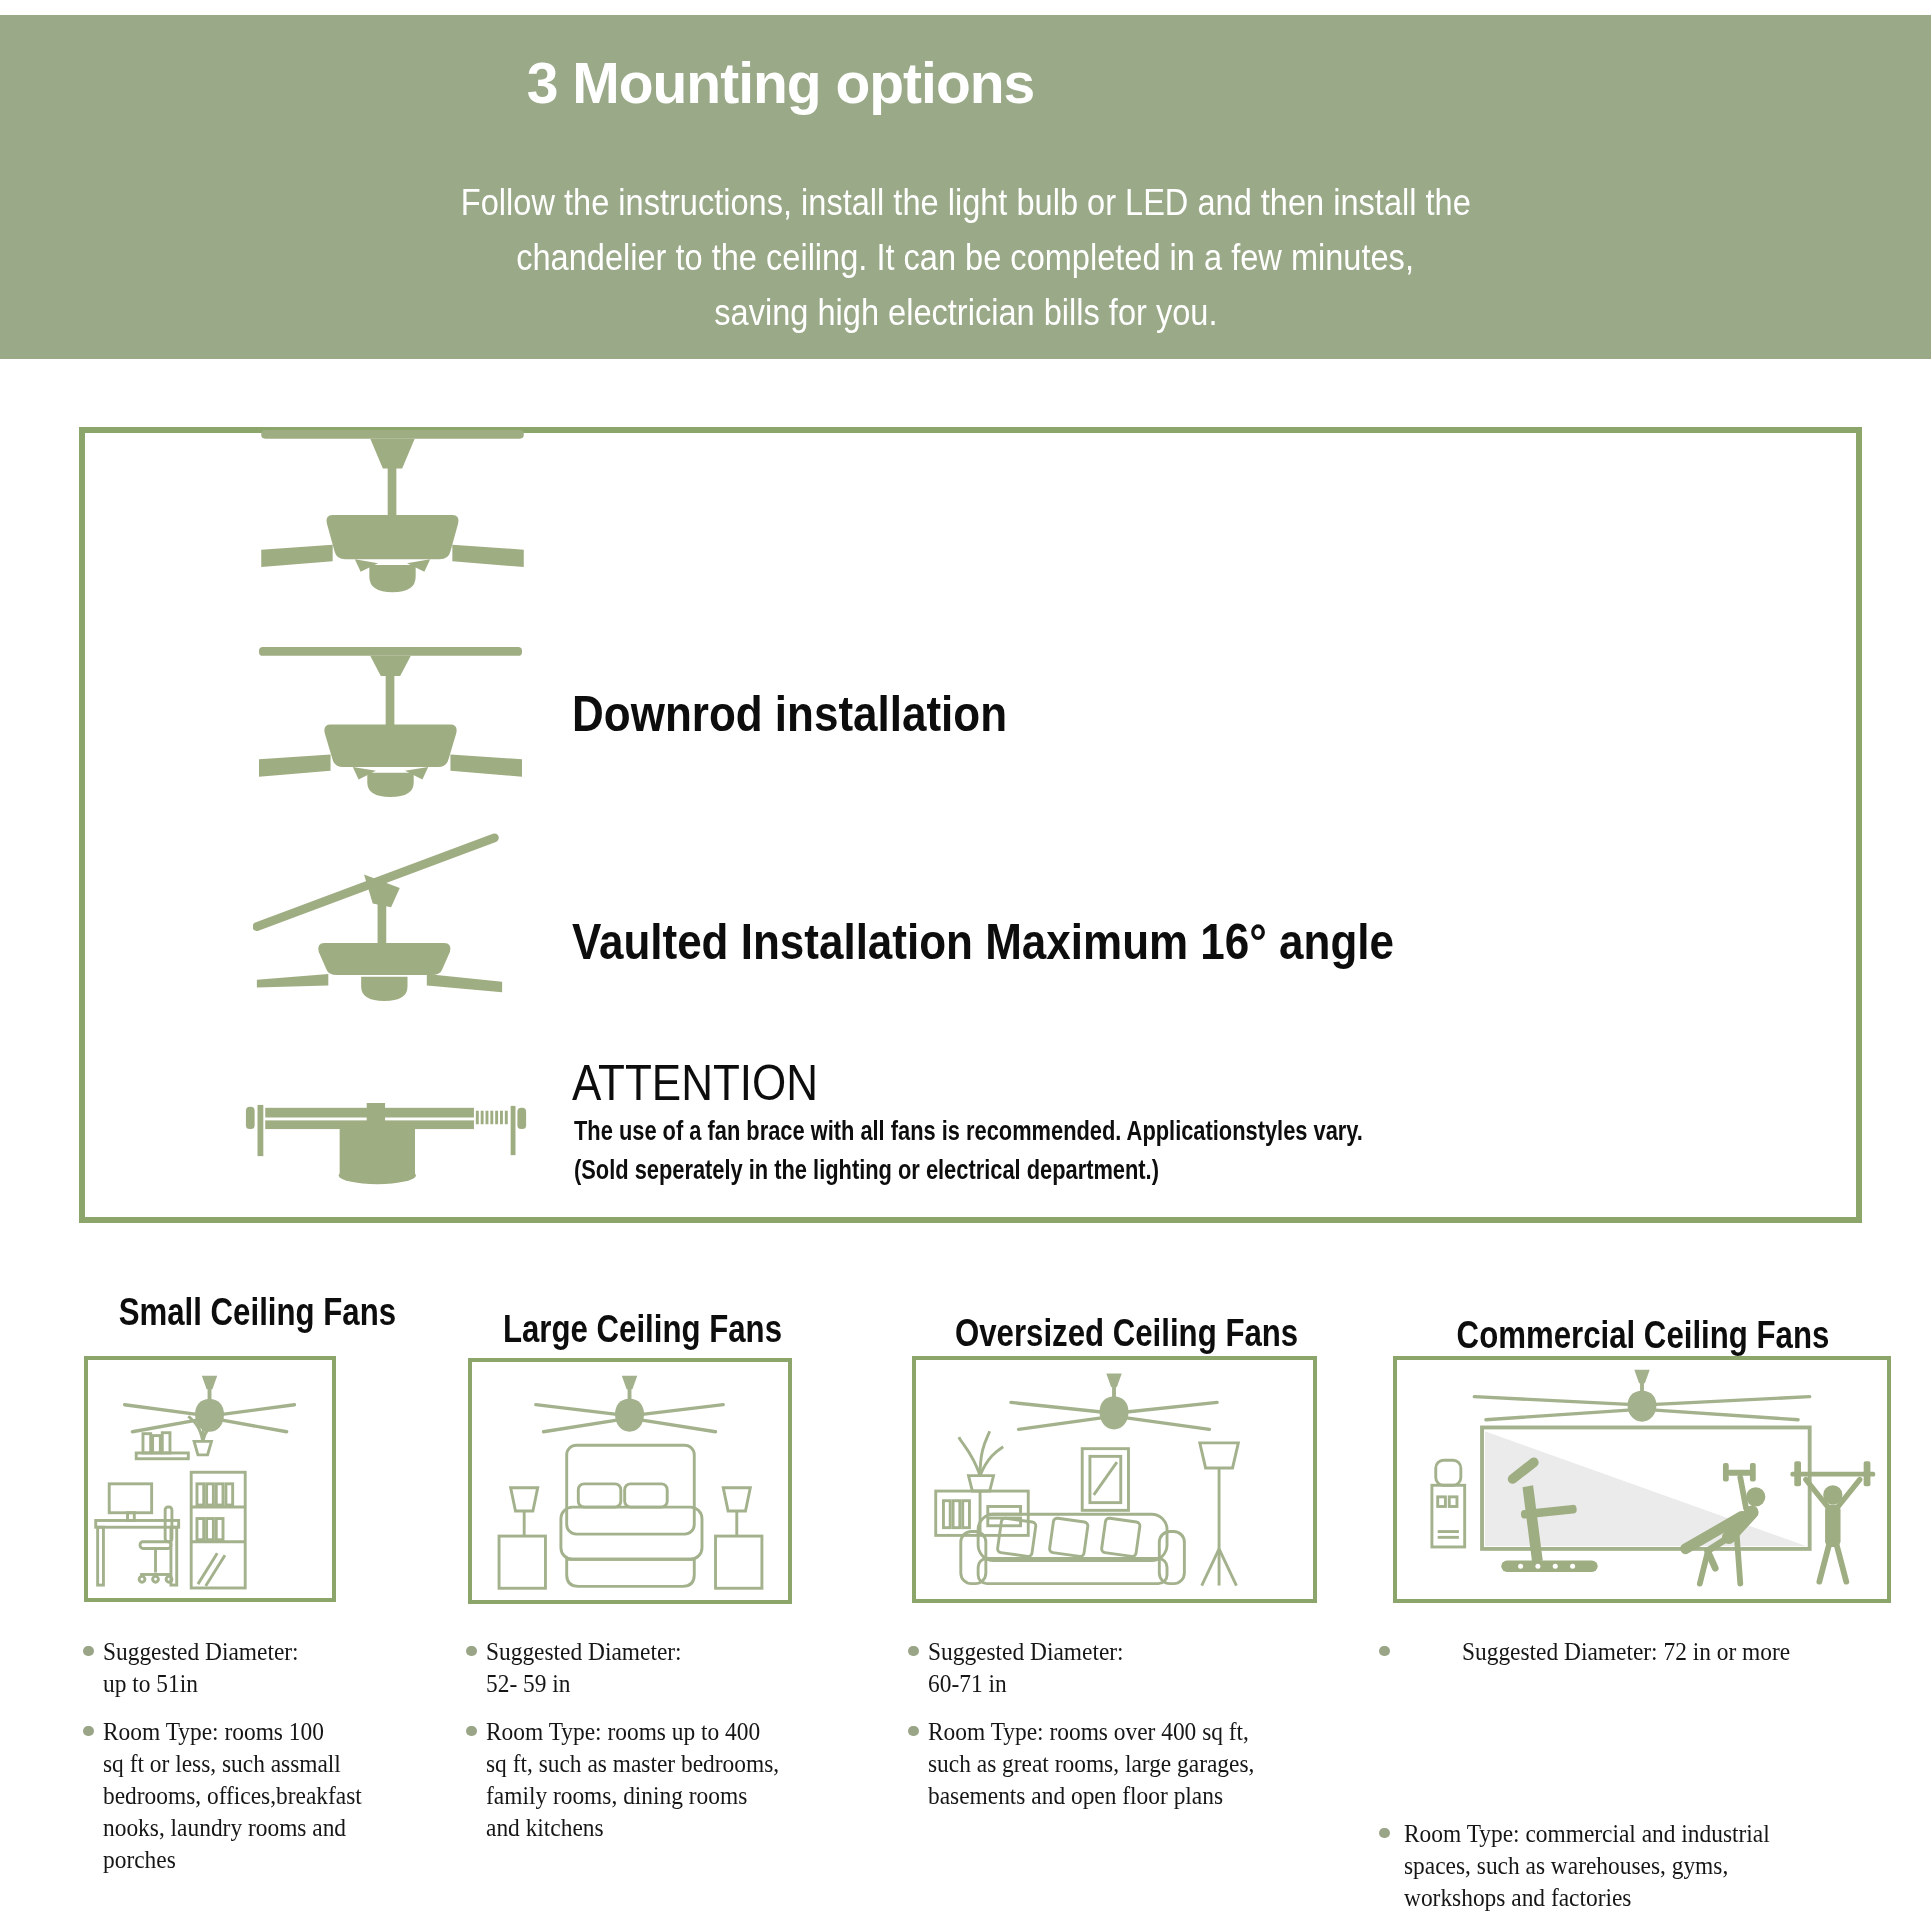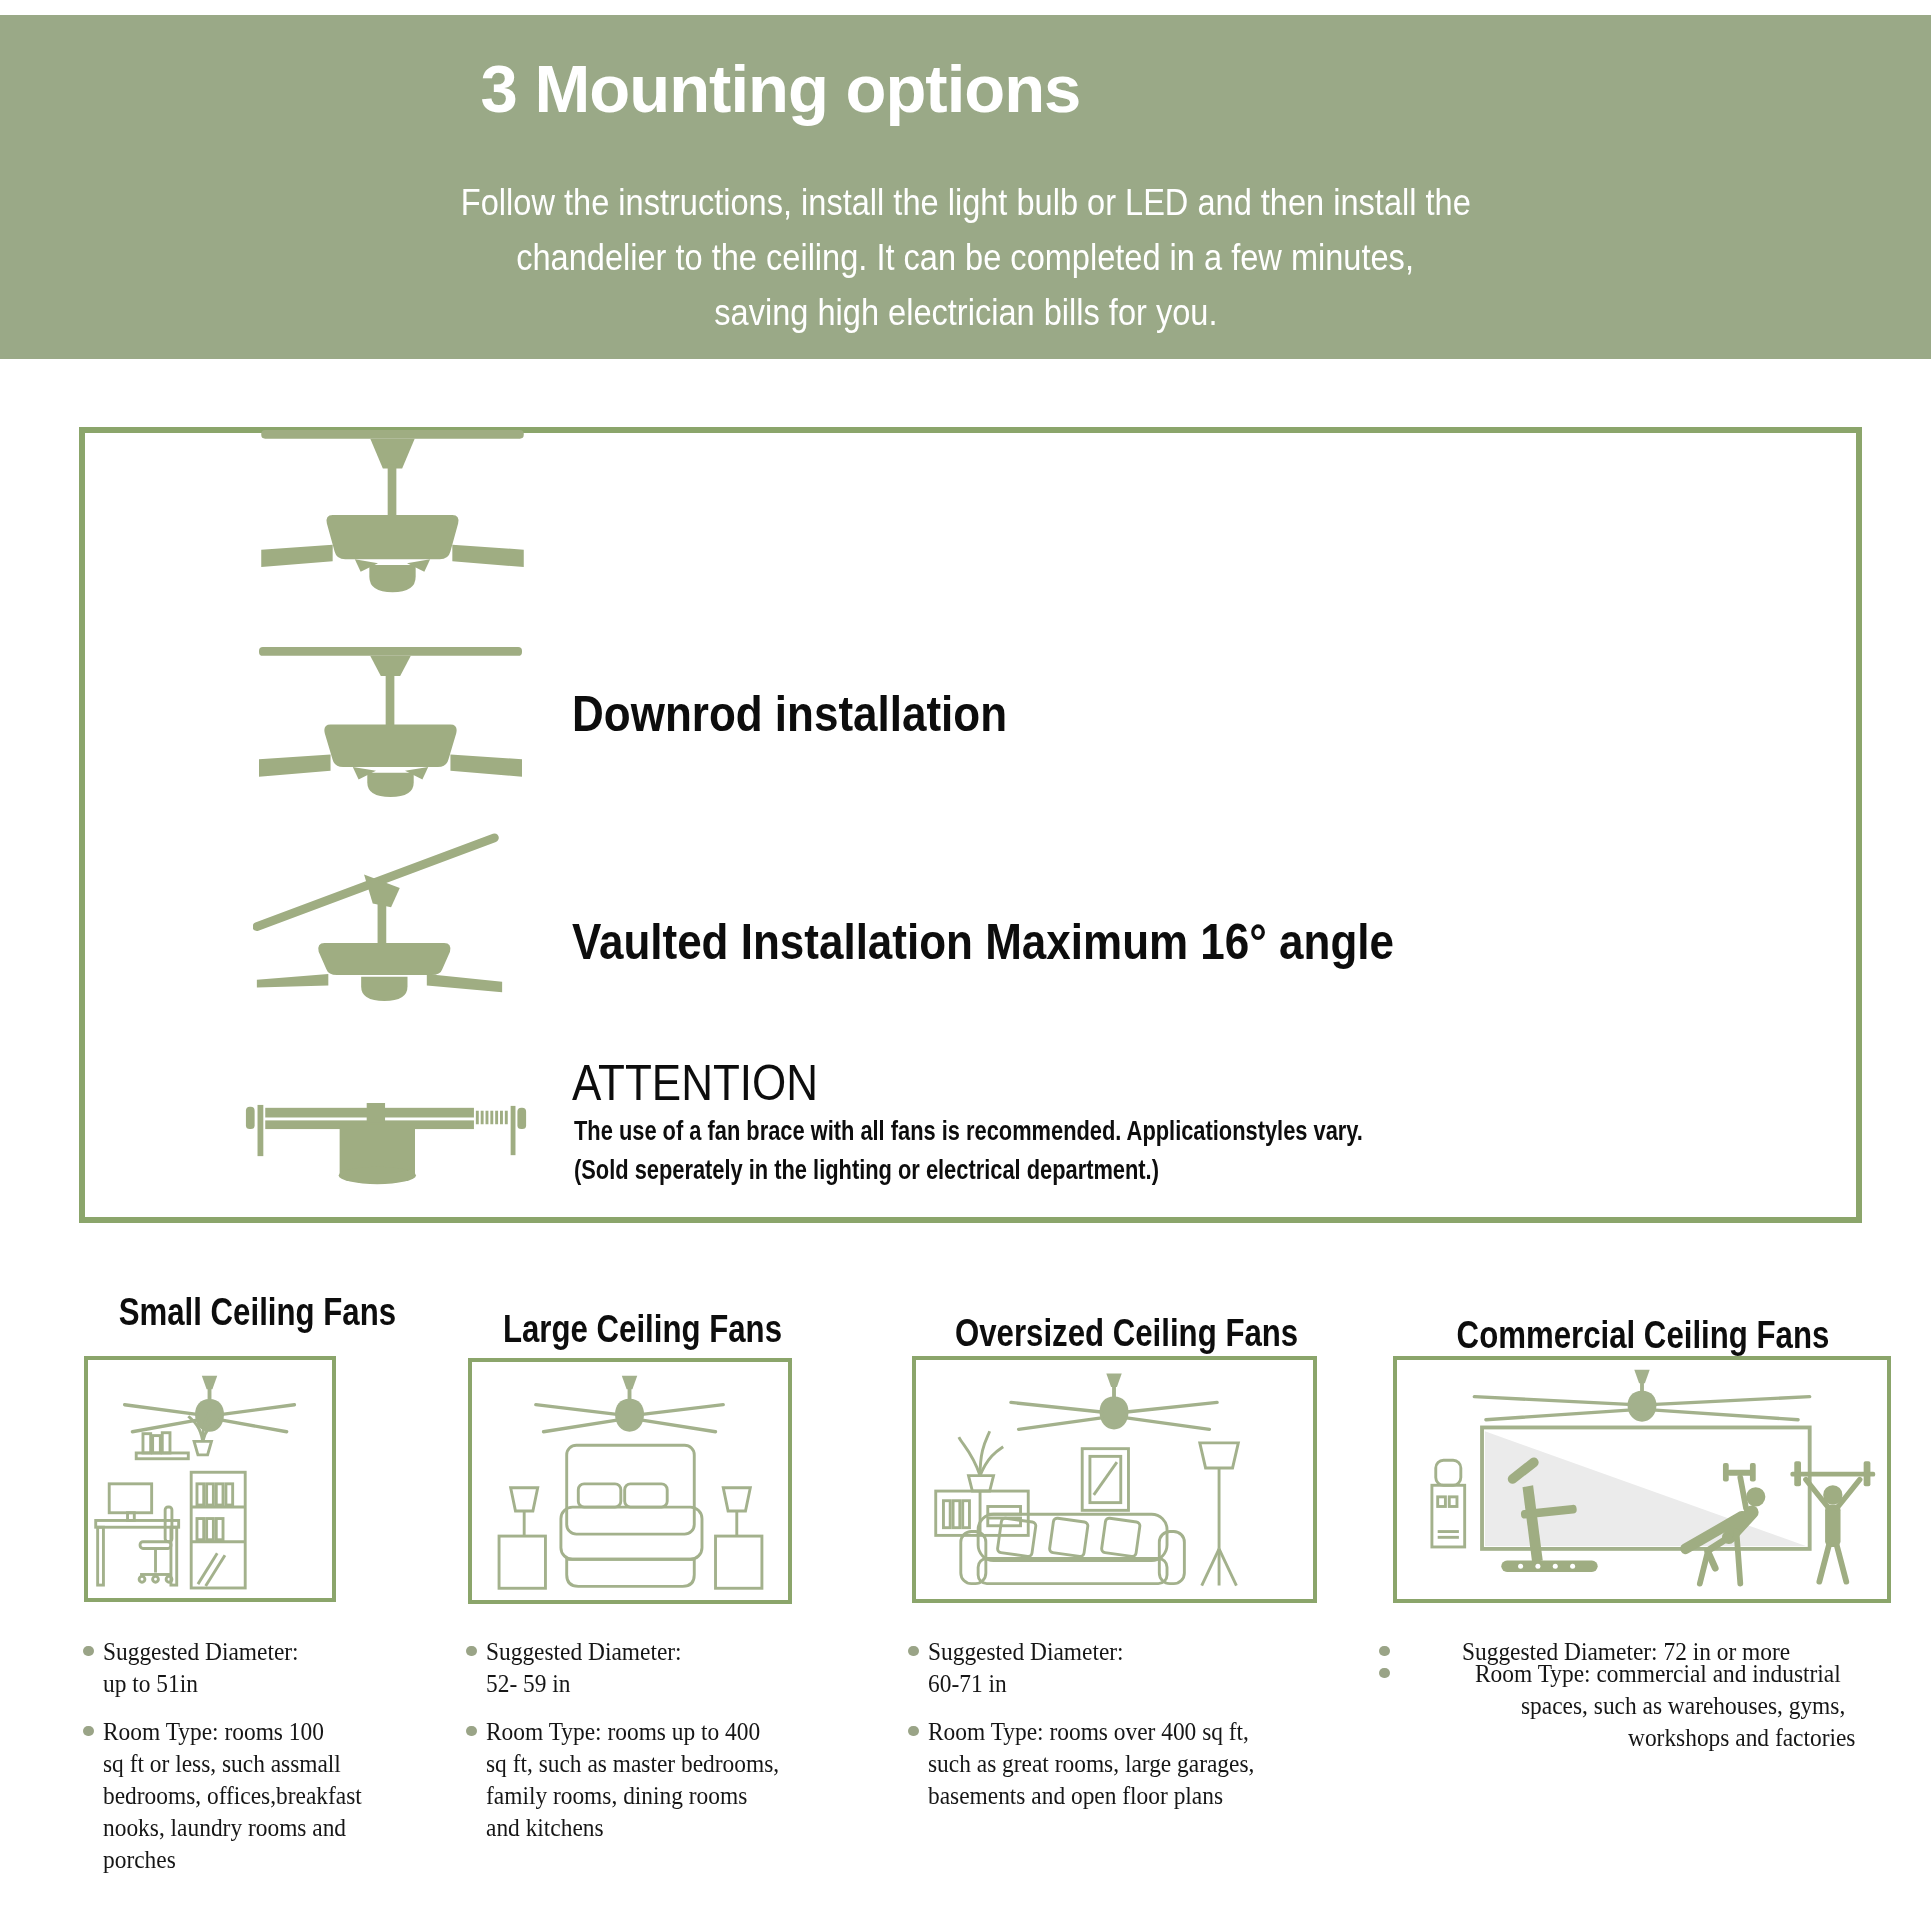--- a/index.html
+++ b/index.html
@@ -3,21 +3,21 @@
 <meta charset="utf-8">
 <style>
   html,body{margin:0;padding:0;background:#fff;}
   .page{position:relative;width:1931px;height:1931px;background:#fff;overflow:hidden;
         font-family:"Liberation Sans", sans-serif;color:#111;}
   .abs{position:absolute;}
   .sx{display:inline-block;white-space:nowrap;}
   
   .banner{position:absolute;left:0;top:15.4px;width:1931px;height:344px;background:#9aa987;}
   .banner-title{position:absolute;left:0;top:35px;width:1561px;text-align:center;
-      font-size:67px;font-weight:700;color:#fff;letter-spacing:-1px;}
+      font-size:57px;font-weight:700;color:#fff;letter-spacing:-1px;}
   .banner-sub{position:absolute;left:0;top:160px;width:1931px;text-align:center;
       font-size:37px;color:#fff;line-height:55px;font-weight:400;}
   .banner-sub .sx{transform:scaleX(.88);transform-origin:50% 50%;}
   
   .main-box{position:absolute;left:79px;top:427px;width:1771px;height:784px;
       border:6.8px solid #8ba56b;background:#fff;}
   .row-heading{position:absolute;font-weight:700;font-size:50px;color:#0d0d0d;line-height:54px;}
   .row-heading .sx{transform:scaleX(.88);transform-origin:0 50%;}
   .att-heading{position:absolute;font-weight:400;font-size:50px;color:#0d0d0d;line-height:54px;}
   .att-heading .sx{transform:scaleX(.88);transform-origin:0 50%;}
@@ -382,21 +382,21 @@
       <div class="bl"><span class="sx">basements and open floor plans</span></div>
     </div>
   </div>
 
   <div class="bullet" style="left:1379px;top:1636px;width:502px;">
     <span class="dot"></span>
     <div class="blines" style="margin-left:29px;text-align:center;">
       <div class="bl"><span class="sx">Suggested Diameter: 72 in or more</span></div>
     </div>
   </div>
-  <div class="bullet" style="left:1379px;top:1658px;width:502px;text-align:right;">
+  <div class="bullet" style="left:1379px;top:1818px;width:502px;">
     <span class="dot"></span>
     <div class="blines" style="margin-left:25px;">
       <div class="bl"><span class="sx">Room Type: commercial and industrial</span></div>
       <div class="bl"><span class="sx">spaces, such as warehouses, gyms,</span></div>
       <div class="bl"><span class="sx">workshops and factories</span></div>
     </div>
   </div>
 
 </div>
 

